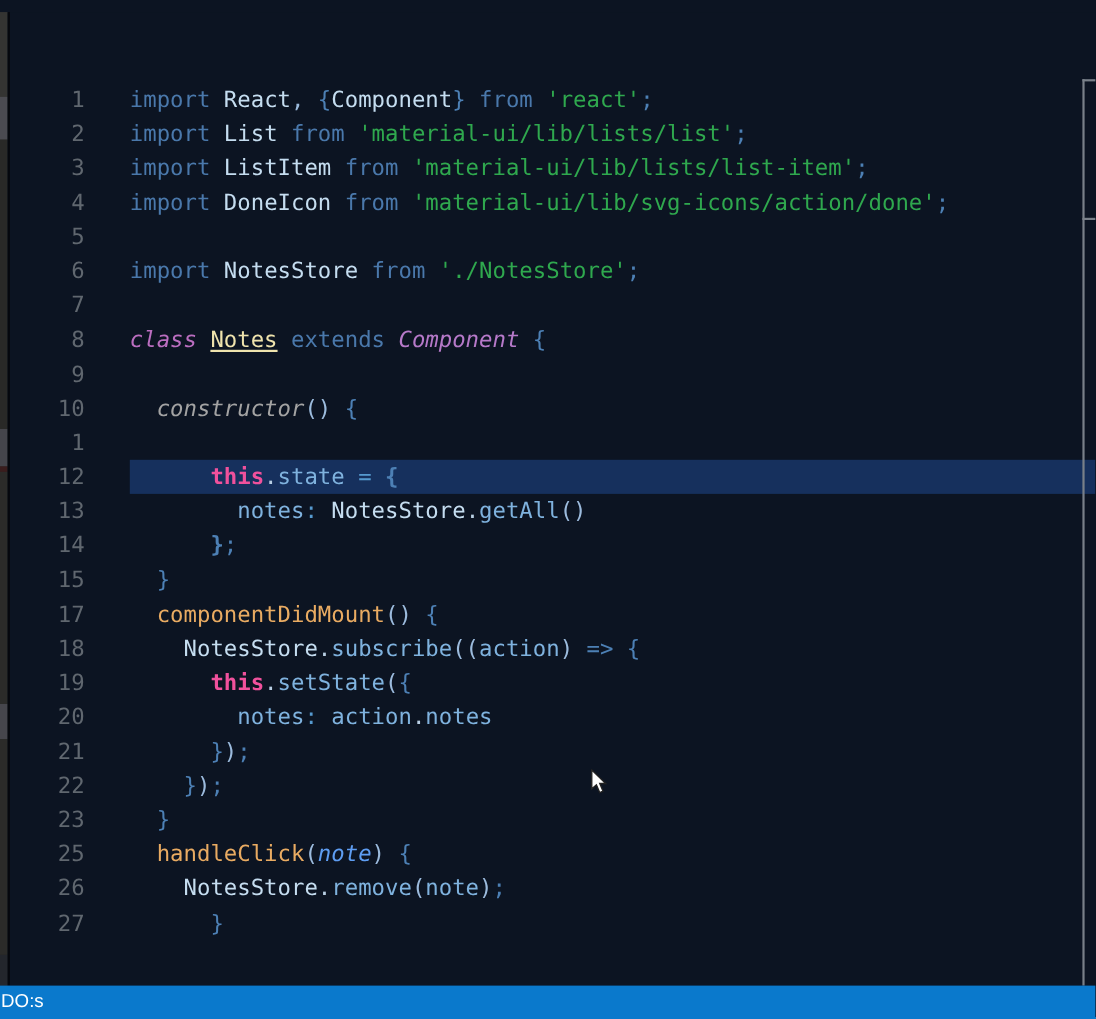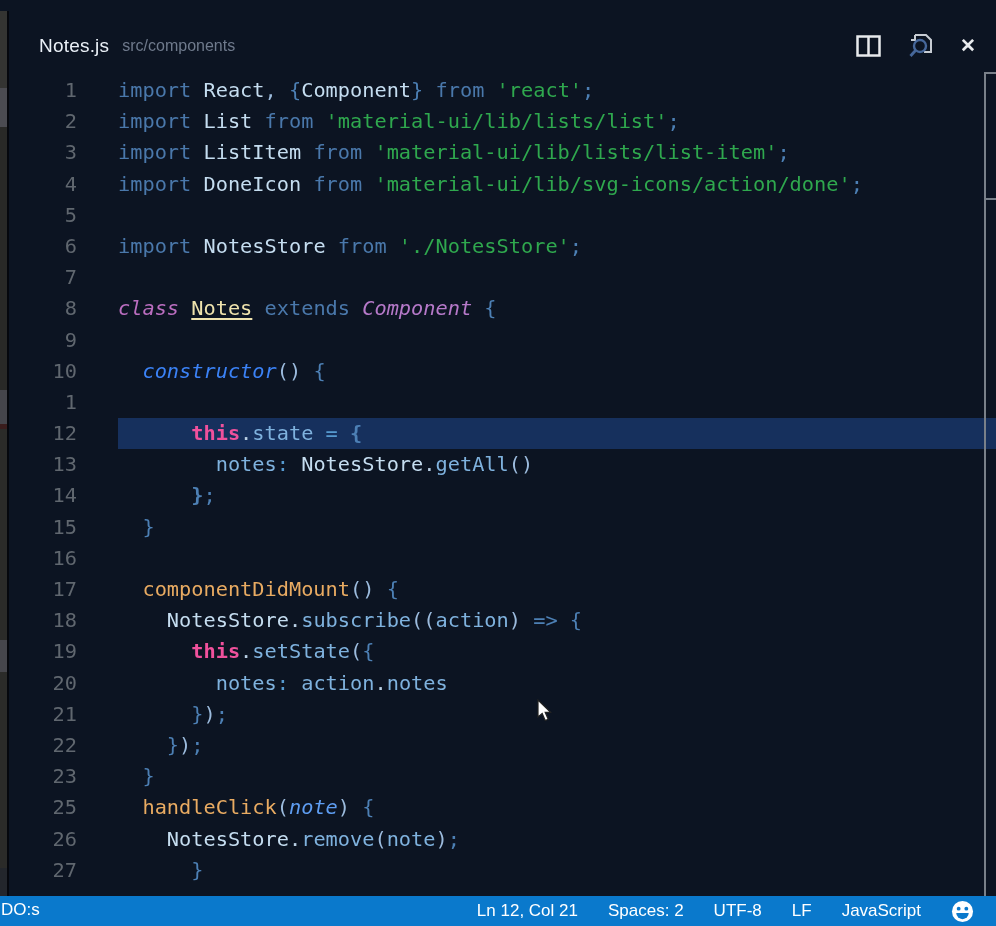--- a/index.html
+++ b/index.html
@@ -68,92 +68,55 @@
     <div class="seg" style="height:34px;background:#45454b"></div>
     <div class="seg" style="height:5px;background:#3a1d1d"></div>
     <div class="seg" style="height:211px;background:#2b2b29"></div>
     <div class="seg" style="height:32px;background:#46464c"></div>
     <div class="seg" style="height:196px;background:#2b2b29"></div>
     <div class="seg" style="height:28px;background:#23262c"></div>
   </div>
 
   <div class="window">
 
-    <div class="ed-header">
-      <span class="ed-title">Notes.js</span>
-      <span class="ed-path">src/components</span>
-      <span class="ed-icons">
-        <span class="icn">
-          <svg width="25" height="22" viewBox="0 0 25 22">
-            <rect x="1.5" y="1.5" width="22" height="19" fill="none" stroke="#e8eaed" stroke-width="2.5"></rect>
-            <line x1="12.5" y1="1.5" x2="12.5" y2="20.5" stroke="#e8eaed" stroke-width="2.5"></line>
-          </svg>
-        </span>
-        <span class="icn">
-          <svg width="27" height="26" viewBox="0 0 27 26">
-            <path d="M8 2 h11 l5 5 v12 h-7" fill="none" stroke="#c7ccd3" stroke-width="2"></path>
-            <path d="M8 2 v5 h-4" fill="none" stroke="#c7ccd3" stroke-width="2"></path>
-            <circle cx="13" cy="13" r="6" fill="none" stroke="#46679a" stroke-width="2.4"></circle>
-            <line x1="8.5" y1="17.5" x2="3.5" y2="23" stroke="#46679a" stroke-width="2.8"></line>
-          </svg>
-        </span>
-        <span class="icn close-x">✕</span>
-      </span>
-    </div>
 
     <div class="code-area">
         <div class="row"><span class="gut">1</span><span class="gpad"></span><span class="codetxt"><span class="tok" style="color: rgb(74, 120, 171);">import </span><span class="tok" style="color: rgb(197, 221, 240);">React</span><span class="tok" style="color: rgb(156, 187, 221);">, </span><span class="tok" style="color: rgb(77, 128, 181);">{</span><span class="tok" style="color: rgb(197, 221, 240);">Component</span><span class="tok" style="color: rgb(77, 128, 181);">}</span><span class="tok" style="color: rgb(74, 120, 171);"> from </span><span class="tok" style="color: rgb(47, 168, 78);">'react'</span><span class="tok" style="color: rgb(77, 128, 181);">;</span></span></div>
         <div class="row"><span class="gut">2</span><span class="gpad"></span><span class="codetxt"><span class="tok" style="color: rgb(74, 120, 171);">import </span><span class="tok" style="color: rgb(197, 221, 240);">List</span><span class="tok" style="color: rgb(74, 120, 171);"> from </span><span class="tok" style="color: rgb(47, 168, 78);">'material-ui/lib/lists/list'</span><span class="tok" style="color: rgb(77, 128, 181);">;</span></span></div>
         <div class="row"><span class="gut">3</span><span class="gpad"></span><span class="codetxt"><span class="tok" style="color: rgb(74, 120, 171);">import </span><span class="tok" style="color: rgb(197, 221, 240);">ListItem</span><span class="tok" style="color: rgb(74, 120, 171);"> from </span><span class="tok" style="color: rgb(47, 168, 78);">'material-ui/lib/lists/list-item'</span><span class="tok" style="color: rgb(77, 128, 181);">;</span></span></div>
         <div class="row"><span class="gut">4</span><span class="gpad"></span><span class="codetxt"><span class="tok" style="color: rgb(74, 120, 171);">import </span><span class="tok" style="color: rgb(197, 221, 240);">DoneIcon</span><span class="tok" style="color: rgb(74, 120, 171);"> from </span><span class="tok" style="color: rgb(47, 168, 78);">'material-ui/lib/svg-icons/action/done'</span><span class="tok" style="color: rgb(77, 128, 181);">;</span></span></div>
         <div class="row"><span class="gut">5</span><span class="gpad"></span><span class="codetxt"></span></div>
         <div class="row"><span class="gut">6</span><span class="gpad"></span><span class="codetxt"><span class="tok" style="color: rgb(74, 120, 171);">import </span><span class="tok" style="color: rgb(197, 221, 240);">NotesStore</span><span class="tok" style="color: rgb(74, 120, 171);"> from </span><span class="tok" style="color: rgb(47, 168, 78);">'./NotesStore'</span><span class="tok" style="color: rgb(77, 128, 181);">;</span></span></div>
         <div class="row"><span class="gut">7</span><span class="gpad"></span><span class="codetxt"></span></div>
         <div class="row"><span class="gut">8</span><span class="gpad"></span><span class="codetxt"><span class="tok i" style="color: rgb(187, 110, 192);">class </span><span class="tok u" style="color: rgb(239, 227, 173);">Notes</span><span class="tok" style="color: rgb(74, 120, 171);"> extends </span><span class="tok i" style="color: rgb(182, 121, 201);">Component</span><span class="tok" style="color: rgb(77, 128, 181);"> {</span></span></div>
         <div class="row"><span class="gut">9</span><span class="gpad"></span><span class="codetxt"></span></div>
-        <div class="row"><span class="gut">10</span><span class="gpad"></span><span class="codetxt"><span class="tok" style="color: rgb(127, 178, 222);">  </span><span class="tok i" style="color: #3b82f6;">constructor</span><span class="tok" style="color: rgb(156, 187, 221);">()</span><span class="tok" style="color: rgb(77, 128, 181);"> {</span></span></div>
+        <div class="row"><span class="gut">10</span><span class="gpad"></span><span class="codetxt"><span class="tok" style="color: rgb(127, 178, 222);">  </span><span class="tok i" style="color: #a3a3a3;">constructor</span><span class="tok" style="color: rgb(156, 187, 221);">()</span><span class="tok" style="color: rgb(77, 128, 181);"> {</span></span></div>
         <div class="row"><span class="gut">1</span><span class="gpad"></span></div>
         <div class="row hl"><span class="gut">12</span><span class="gpad"></span><span class="codetxt"><span class="tok" style="color: rgb(127, 178, 222);">      </span><span class="tok b" style="color: rgb(240, 81, 156);">this</span><span class="tok" style="color: rgb(185, 207, 228);">.</span><span class="tok" style="color: rgb(127, 178, 222);">state</span><span class="tok" style="color: rgb(127, 178, 222);"> </span><span class="tok" style="color: rgb(86, 154, 208);">=</span><span class="tok" style="color: rgb(127, 178, 222);"> </span><span class="tok b o x" style="color: rgb(77, 128, 181);">{</span></span></div>
         <div class="row"><span class="gut">13</span><span class="gpad"></span><span class="codetxt"><span class="tok" style="color: rgb(127, 178, 222);">        </span><span class="tok" style="color: rgb(127, 178, 222);">notes</span><span class="tok" style="color: rgb(86, 154, 208);">:</span><span class="tok" style="color: rgb(127, 178, 222);"> </span><span class="tok" style="color: rgb(197, 221, 240);">NotesStore</span><span class="tok" style="color: rgb(185, 207, 228);">.</span><span class="tok" style="color: rgb(127, 178, 222);">getAll</span><span class="tok" style="color: rgb(156, 187, 221);">()</span></span></div>
         <div class="row"><span class="gut">14</span><span class="gpad"></span><span class="codetxt"><span class="tok" style="color: rgb(127, 178, 222);">      </span><span class="tok b o x" style="color: rgb(77, 128, 181);">}</span><span class="tok" style="color: rgb(77, 128, 181);">;</span></span></div>
         <div class="row"><span class="gut">15</span><span class="gpad"></span><span class="codetxt"><span class="tok" style="color: rgb(127, 178, 222);">  </span><span class="tok" style="color: rgb(77, 128, 181);">}</span></span></div>
-        <div class="row"><span class="gut">16</span><span class="gpad"></span><span class="codetxt"></span></div>
         <div class="row"><span class="gut">17</span><span class="gpad"></span><span class="codetxt"><span class="tok" style="color: rgb(127, 178, 222);">  </span><span class="tok" style="color: rgb(233, 171, 98);">componentDidMount</span><span class="tok" style="color: rgb(156, 187, 221);">()</span><span class="tok" style="color: rgb(77, 128, 181);"> {</span></span></div>
         <div class="row"><span class="gut">18</span><span class="gpad"></span><span class="codetxt"><span class="tok" style="color: rgb(127, 178, 222);">    </span><span class="tok" style="color: rgb(197, 221, 240);">NotesStore</span><span class="tok" style="color: rgb(185, 207, 228);">.</span><span class="tok" style="color: rgb(127, 178, 222);">subscribe</span><span class="tok" style="color: rgb(156, 187, 221);">((</span><span class="tok" style="color: rgb(127, 178, 222);">action</span><span class="tok" style="color: rgb(156, 187, 221);">)</span><span class="tok" style="color: rgb(127, 178, 222);"> </span><span class="tok" style="color: rgb(77, 128, 181);">=&gt;</span><span class="tok" style="color: rgb(77, 128, 181);"> {</span></span></div>
         <div class="row"><span class="gut">19</span><span class="gpad"></span><span class="codetxt"><span class="tok" style="color: rgb(127, 178, 222);">      </span><span class="tok b" style="color: rgb(240, 81, 156);">this</span><span class="tok" style="color: rgb(185, 207, 228);">.</span><span class="tok" style="color: rgb(127, 178, 222);">setState</span><span class="tok" style="color: rgb(156, 187, 221);">(</span><span class="tok" style="color: rgb(77, 128, 181);">{</span></span></div>
         <div class="row"><span class="gut">20</span><span class="gpad"></span><span class="codetxt"><span class="tok" style="color: rgb(127, 178, 222);">        </span><span class="tok" style="color: rgb(127, 178, 222);">notes</span><span class="tok" style="color: rgb(86, 154, 208);">:</span><span class="tok" style="color: rgb(127, 178, 222);"> </span><span class="tok" style="color: rgb(127, 178, 222);">action</span><span class="tok" style="color: rgb(185, 207, 228);">.</span><span class="tok" style="color: rgb(127, 178, 222);">notes</span></span></div>
         <div class="row"><span class="gut">21</span><span class="gpad"></span><span class="codetxt"><span class="tok" style="color: rgb(127, 178, 222);">      </span><span class="tok" style="color: rgb(77, 128, 181);">}</span><span class="tok" style="color: rgb(156, 187, 221);">)</span><span class="tok" style="color: rgb(77, 128, 181);">;</span></span></div>
         <div class="row"><span class="gut">22</span><span class="gpad"></span><span class="codetxt"><span class="tok" style="color: rgb(127, 178, 222);">    </span><span class="tok" style="color: rgb(77, 128, 181);">}</span><span class="tok" style="color: rgb(156, 187, 221);">)</span><span class="tok" style="color: rgb(77, 128, 181);">;</span></span></div>
         <div class="row"><span class="gut">23</span><span class="gpad"></span><span class="codetxt"><span class="tok" style="color: rgb(127, 178, 222);">  </span><span class="tok" style="color: rgb(77, 128, 181);">}</span></span></div>
         <div class="row"><span class="gut">25</span><span class="gpad"></span><span class="codetxt"><span class="tok" style="color: rgb(127, 178, 222);">  </span><span class="tok" style="color: rgb(233, 171, 98);">handleClick</span><span class="tok" style="color: rgb(156, 187, 221);">(</span><span class="tok i" style="color: rgb(94, 157, 242);">note</span><span class="tok" style="color: rgb(156, 187, 221);">)</span><span class="tok" style="color: rgb(77, 128, 181);"> {</span></span></div>
         <div class="row"><span class="gut">26</span><span class="gpad"></span><span class="codetxt"><span class="tok" style="color: rgb(127, 178, 222);">    </span><span class="tok" style="color: rgb(197, 221, 240);">NotesStore</span><span class="tok" style="color: rgb(185, 207, 228);">.</span><span class="tok" style="color: rgb(127, 178, 222);">remove</span><span class="tok" style="color: rgb(156, 187, 221);">(</span><span class="tok" style="color: rgb(127, 178, 222);">note</span><span class="tok" style="color: rgb(156, 187, 221);">)</span><span class="tok" style="color: rgb(77, 128, 181);">;</span></span></div>
         <div class="row"><span class="gut">27</span><span class="gpad"></span><span class="codetxt"><span class="tok" style="color: rgb(127, 178, 222);">      </span><span class="tok" style="color: rgb(77, 128, 181);">}</span></span></div>
       </div>
 
     <div class="sb-line"></div>
     <div class="sb-thumb"></div>
   </div>
 
   <div class="statusbar">
     <span class="sb-left sb-item">DO:s</span>
-    <span class="sb-right">
-        <span class="sb-item">Ln 12, Col 21</span>
-        <span class="sb-item">Spaces: 2</span>
-        <span class="sb-item">UTF-8</span>
-        <span class="sb-item">LF</span>
-        <span class="sb-item">JavaScript</span>
-        <span style="display: flex;">
-          <svg width="23" height="23" viewBox="0 0 24 24">
-            <circle cx="12" cy="12" r="11" fill="#ffffff"></circle>
-            <circle cx="8" cy="9" r="2" fill="#0a79cc"></circle>
-            <circle cx="16" cy="9" r="2" fill="#0a79cc"></circle>
-            <path d="M5.5 13.5 a6.5 6.5 0 0 0 13 0 Z" fill="#0a79cc"></path>
-          </svg>
-        </span>
-      </span>
     <span style="padding-right:9px"></span>
   </div>
 
   <div class="mouse-cursor">
     <svg width="16" height="24" viewBox="0 0 16 24">
       <path d="M1 1 L1 18 L5.2 14.4 L8.2 21.5 L11.2 20.2 L8.2 13.3 L13.6 13.3 Z" fill="#ffffff" stroke="#222222" stroke-width="1.2"></path>
     </svg>
   </div>
 
 </div>

